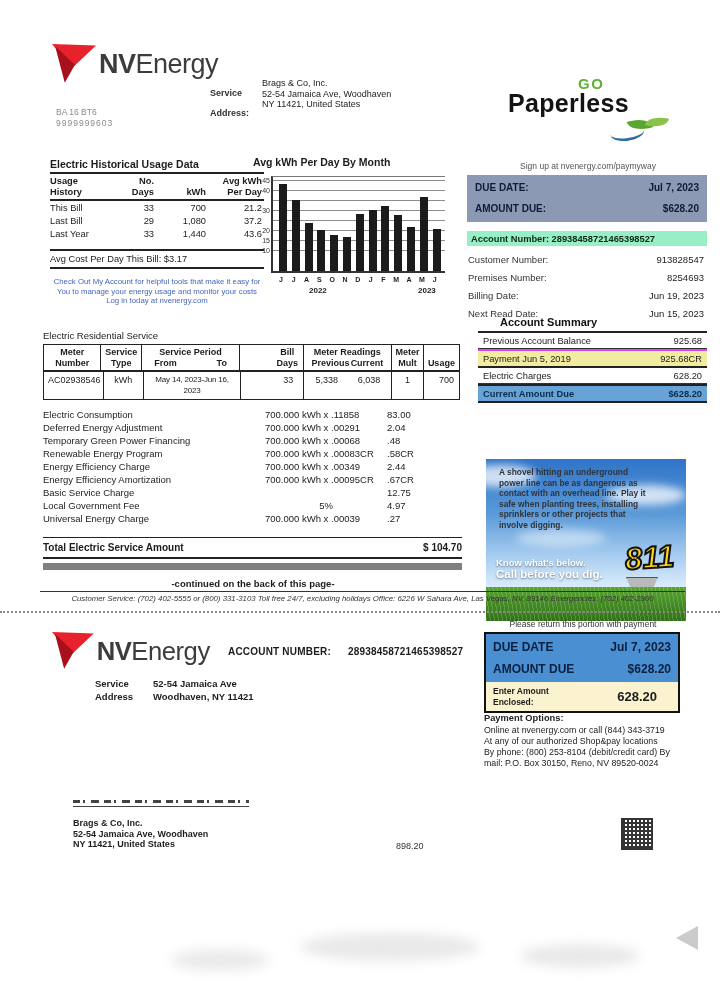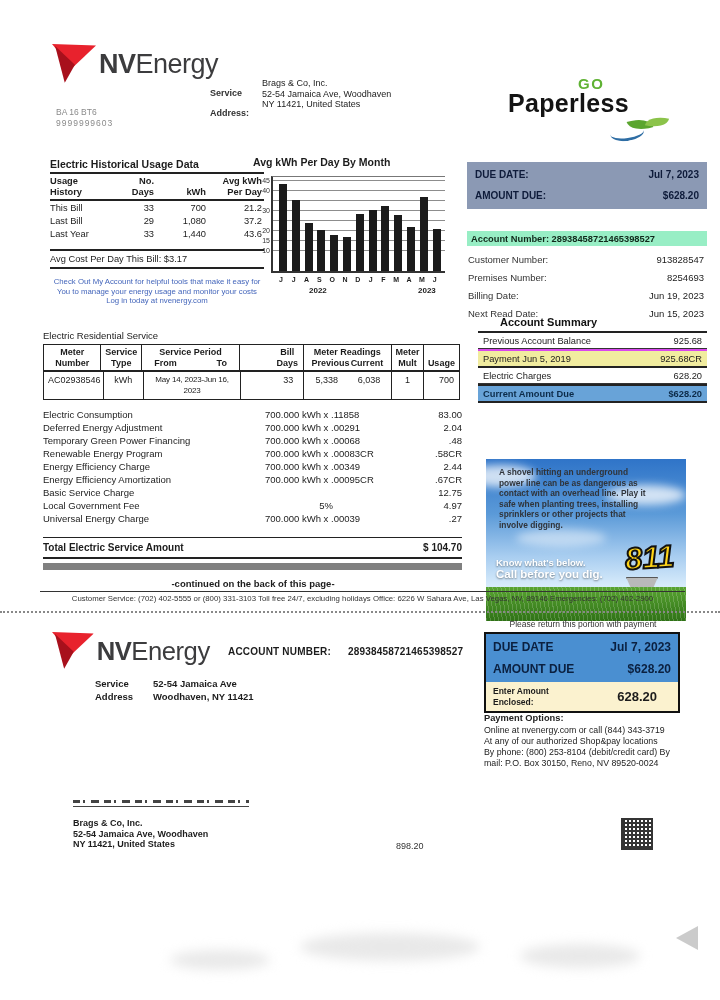--- a/index.html
+++ b/index.html
@@ -86,21 +86,21 @@
   .mtd .mc{padding:3px 2px;}
   .mtd .mc0{text-align:left;padding-left:4px;}
   .mtd .mc2{font-size:8px;letter-spacing:-0.2px;}
   .mtd .mc6{text-align:right;padding-right:5px;}
   .rsub{display:flex;justify-content:space-between;padding:0 9px;}
   
   .chg-row{display:flex;line-height:13px;font-size:9.5px;}
   .chg-name{width:222px;}
   .chg-calc{width:122px;}
   .chg-calc.center{text-align:center;}
-  .chg-amt{flex:1;text-align:right;}
+  .chg-amt{flex:1;text-align:left;}
   .chg-total{margin-top:12px;border-top:1.8px solid #222;border-bottom:2.5px solid #222;display:flex;justify-content:space-between;padding:4px 0;font-weight:700;font-size:10px;}
   .graybar{height:7px;background:#808080;}
   
   .continued{font-weight:700;font-size:9.5px;text-align:center;}
   .rule{border-top:1.5px solid #333;}
   .cs-line{font-size:7.8px;color:#333;text-align:center;}
   .perf{border-top:2px dotted #888;}
   
   .stub-acct{font-size:10px;font-weight:700;letter-spacing:0.2px;}
   .stub-svc{display:flex;font-size:9.5px;font-weight:700;line-height:12.5px;}
@@ -158,21 +158,21 @@
     <div class="pw">Paperless</div>
     <div class="leafset">
       <div class="swoosh"></div>
       <div class="leaf l1"></div>
       <div class="leaf l2"></div>
     </div>
   </div>
 
   <div class="abs signup" style="left:468px;top:161px;width:240px;">Sign up at nvenergy.com/paymyway</div>
 
-  <div class="abs duebox" style="left:467px;top:162px;">
+  <div class="abs duebox" style="left:467px;top:175px;">
     <div class="due-row">
       <span>DUE DATE:</span>
       <span>Jul 7, 2023</span>
     </div>
     <div class="due-row">
       <span>AMOUNT DUE:</span>
       <span>$628.20</span>
     </div>
   </div>
 
@@ -407,21 +407,21 @@
       </div>
     <div class="chg-total">
       <span>Total Electric Service Amount</span>
       <span>$ 104.70</span>
     </div>
   </div>
   <div class="abs graybar" style="left:43px;top:563px;width:419px;"></div>
 
   <div class="abs continued" style="left:43px;top:578px;width:420px;">-continued on the back of this page-</div>
   <div class="abs rule" style="left:40px;top:591px;width:645px;"></div>
-  <div class="abs cs-line" style="left:40px;top:594px;width:645px;">Customer Service: (702) 402-5555 or (800) 331-3103 Toll free 24/7, excluding holidays Office: 6226 W Sahara Ave, Las Vegas, NV, 89146 Emergencies: (702) 402-2900</div>
+  <div class="abs cs-line" style="left:40px;top:594px;width:645px;font-style:italic;">Customer Service: (702) 402-5555 or (800) 331-3103 Toll free 24/7, excluding holidays Office: 6226 W Sahara Ave, Las Vegas, NV, 89146 Emergencies: (702) 402-2900</div>
   <div class="abs perf" style="left:0;top:611px;width:720px;"></div>
 
   <div class="abs logo" style="left:52px;top:632px;transform:scale(.95);transform-origin:left top;">
     <div class="logo-mark">
         <i class="t1"></i>
         <i class="t2"></i>
       </div>
     <div class="logo-text"><b>NV</b><span>Energy</span></div>
   </div>
 

